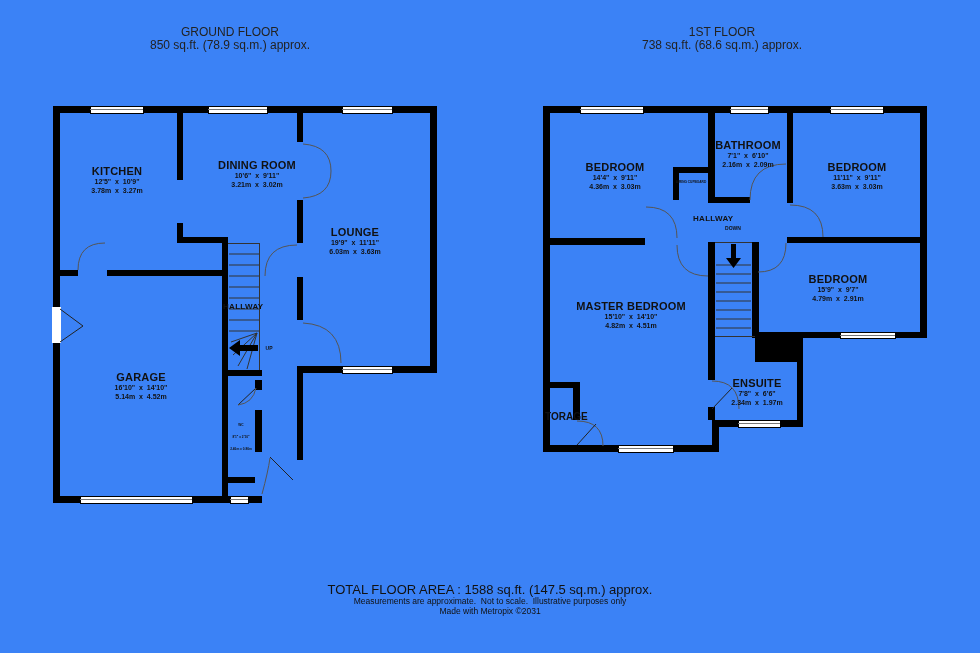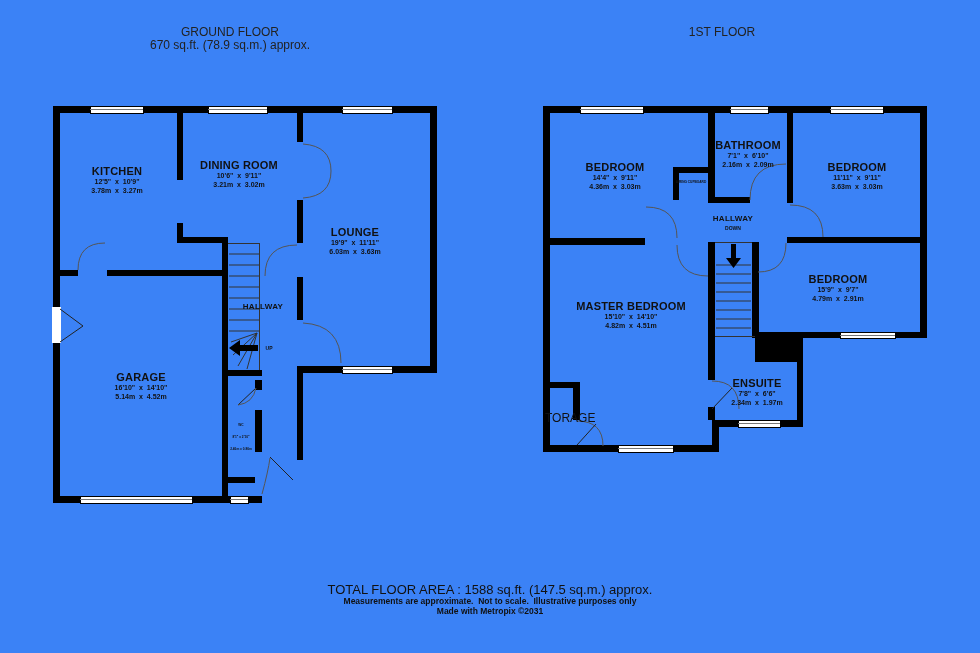--- a/index.html
+++ b/index.html
@@ -4,27 +4,27 @@
 <style>
   html,body{margin:0;padding:0;background:#fff;}
   .canvas{position:relative;width:980px;height:653px;background:#3b82f6;overflow:hidden;
           font-family:"Liberation Sans",sans-serif;color:#1a1a1a;}
   svg{position:absolute;left:0;top:0;}
   .floor-header{position:absolute;text-align:center;color:#222;}
   .fh-line{font-size:12px;line-height:13px;white-space:pre;}
   .room-label{position:absolute;width:130px;text-align:center;color:#111;}
   .rn{font-size:11px;font-weight:bold;line-height:9.5px;white-space:pre;letter-spacing:.2px;}
   .rd{font-size:7px;font-weight:bold;line-height:9px;white-space:pre;}
-  .hall-label{position:absolute;width:80px;text-align:center;font-size:8px;font-weight:bold;color:#111;letter-spacing:.3px;}
+  .hall-label{position:absolute;width:80px;font-size:8px;font-weight:bold;color:#111;letter-spacing:.3px;}
   .small-label{position:absolute;text-align:center;font-size:5px;font-weight:bold;color:#111;}
   .tiny-label{position:absolute;text-align:center;font-size:3.2px;font-weight:bold;color:#111;line-height:4px;white-space:pre;}
-  .storage-label{position:absolute;font-size:12px;font-weight:normal;color:#111;}
+  .storage-label{position:absolute;font-size:10px;font-weight:bold;color:#111;}
   .footer{position:absolute;left:0;top:583px;width:980px;text-align:center;color:#111;}
   .f-total{font-size:13px;line-height:13px;white-space:pre;}
-  .f-small{font-size:8.5px;line-height:10px;white-space:pre;font-weight:bold;}
+  .f-small{font-size:8.5px;line-height:10px;white-space:pre;}
 </style>
 </head>
 <body>
 
 <div class="canvas">
 
   <svg width="980" height="653" viewBox="0 0 980 653">
 
     <g shape-rendering="crispEdges" fill="#000">
       <rect x="53" y="106" width="384" height="7"></rect>
@@ -188,32 +188,33 @@
       <path d="M786,243 Q786,272 758,272"></path>
       <path d="M712,381 Q739,381 739,409"></path>
       <line x1="712" y1="409" x2="732" y2="388" stroke="#222"></line>
       <path d="M577,421 Q603,421 603,446"></path>
       <line x1="577" y1="445" x2="596" y2="424" stroke="#222"></line>
     </g>
   </svg>
 
   <div class="floor-header" style="left:80px;top:26px;width:300px">
     <div class="fh-line">GROUND FLOOR</div>
-    <div class="fh-line">670 sq.ft. (78.9 sq.m.) approx.</div>
+    <div class="fh-line">850 sq.ft. (78.9 sq.m.) approx.</div>
   </div>
   <div class="floor-header" style="left:572px;top:26px;width:300px">
     <div class="fh-line">1ST FLOOR</div>
+    <div class="fh-line">738 sq.ft. (68.6 sq.m.) approx.</div>
   </div>
 
   <div class="room-label" style="left:52px;top:167px">
     <div class="rn">KITCHEN</div>
     <div class="rd">12'5"  x  10'9"</div>
     <div class="rd">3.78m  x  3.27m</div>
   </div>
-  <div class="room-label" style="left:174px;top:161px">
+  <div class="room-label" style="left:192px;top:161px">
     <div class="rn">DINING ROOM</div>
     <div class="rd">10'6"  x  9'11"</div>
     <div class="rd">3.21m  x  3.02m</div>
   </div>
   <div class="room-label" style="left:290px;top:228px">
     <div class="rn">LOUNGE</div>
     <div class="rd">19'9"  x  11'11"</div>
     <div class="rd">6.03m  x  3.63m</div>
   </div>
   <div class="room-label" style="left:76px;top:373px">

